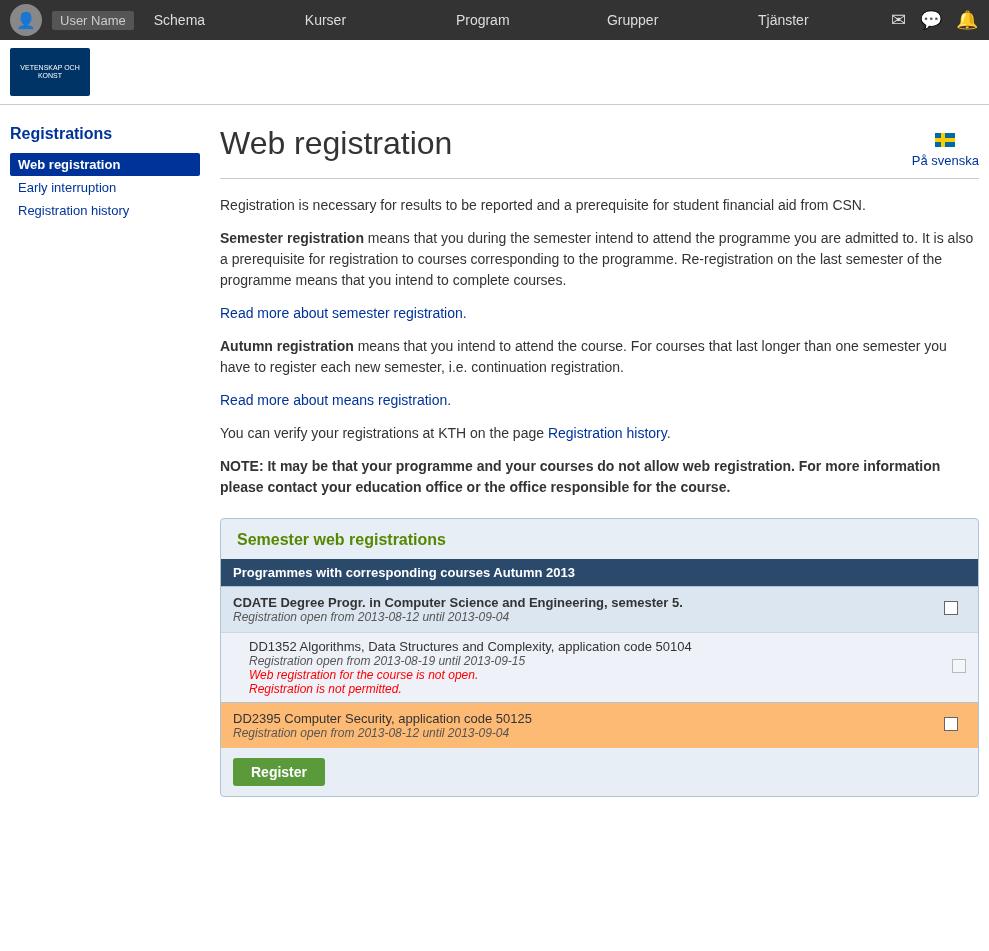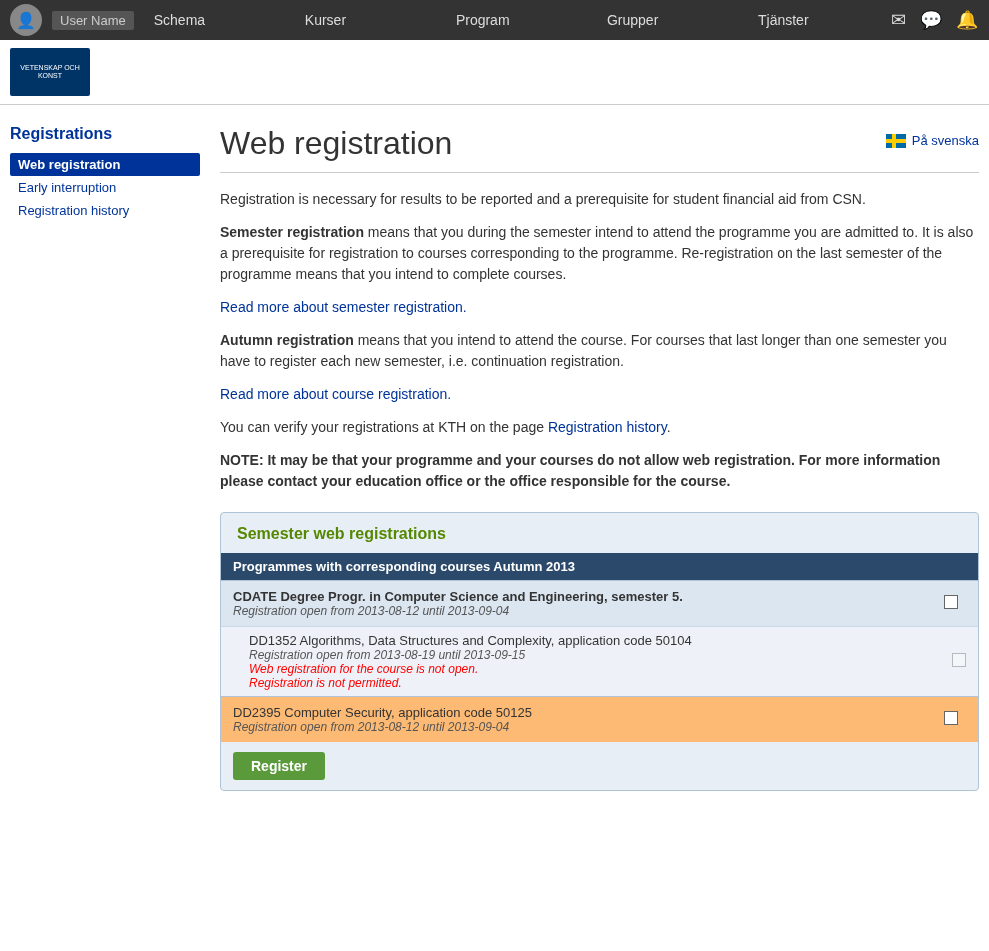--- a/index.html
+++ b/index.html
@@ -113,20 +113,21 @@
     }
     .lang-link {
       display: flex;
       align-items: center;
       gap: 6px;
       color: #003399;
       text-decoration: none;
       font-size: 13px;
       margin-top: 8px;
       white-space: nowrap;
+      flex-direction: column;
     }
     .flag-icon {
       display: inline-block;
       width: 20px; height: 14px;
       position: relative;
       background: #006AA7;
       flex-shrink: 0;
     }
     .flag-icon::before {
       content: '';
@@ -306,21 +307,21 @@
 
       <p>
         <a>Read more about semester registration.</a>
       </p>
 
       <p>
         <span class="bold-label">Autumn registration</span><span> means that you intend to attend the course. For courses that last longer than one semester you have to register each new semester, i.e. continuation registration.</span>
       </p>
 
       <p>
-        <a>Read more about course registration.</a>
+        <a>Read more about means registration.</a>
       </p>
 
       <p>
         <span>You can verify your registrations at KTH on the page </span><a>Registration history</a><span>.</span>
       </p>
 
       <p>
         <span class="note-bold">NOTE: It may be that your programme and your courses do not allow web registration. For more information please contact your education office or the office responsible for the course.</span>
       </p>
 

